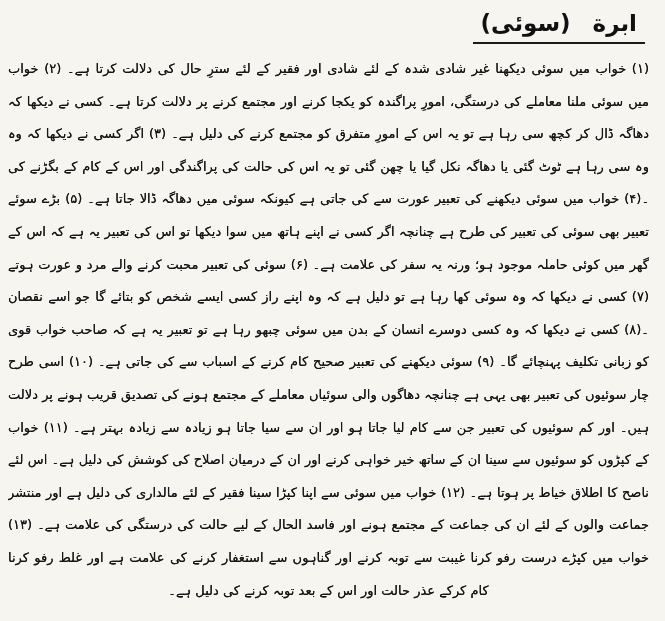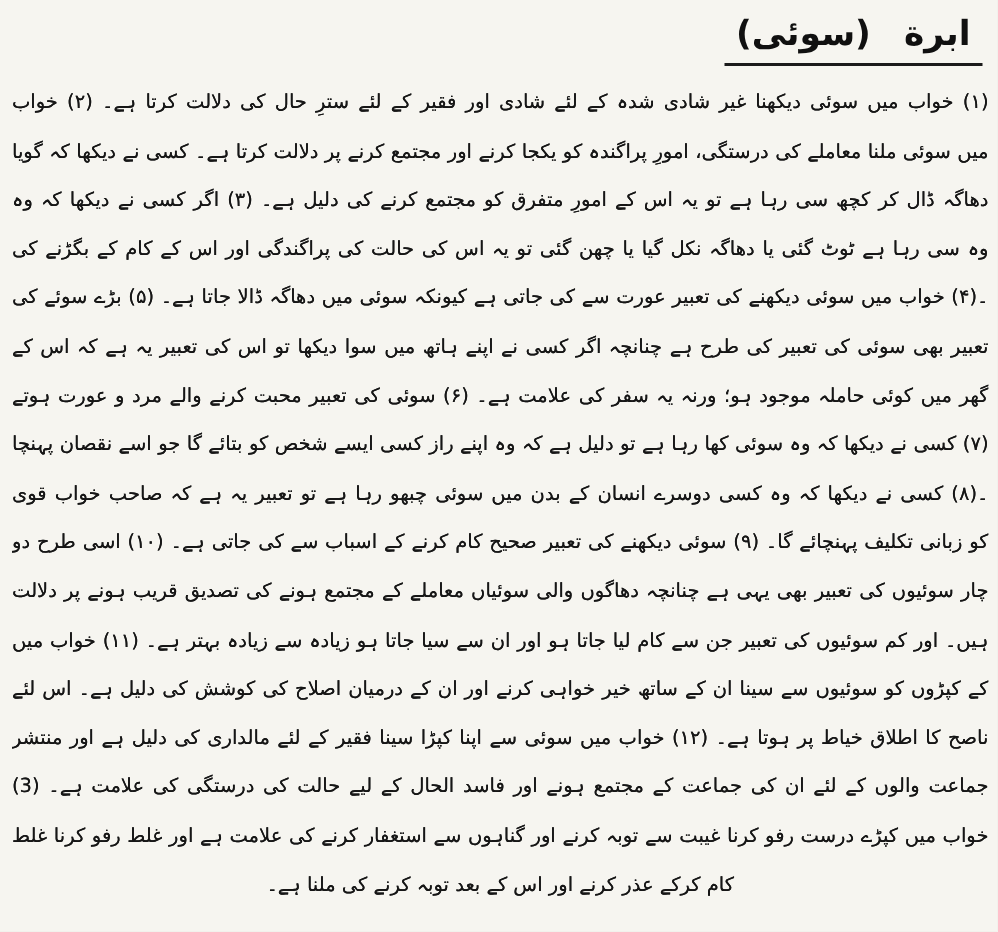--- a/index.html
+++ b/index.html
@@ -8,21 +8,21 @@
     background: #efeeea;
     font-family: "DejaVu Sans", sans-serif;
   }
   .page {
     position: relative;
     box-sizing: border-box;
     width: 665px;
     height: 621px;
     background: #f6f5f0;
     overflow: hidden;
-    padding: 8px 6px 0 8px;
+    padding: 8px 16px 0 8px;
     color: #141414;
   }
   .title-wrap {
     direction: rtl;
     width: fit-content;
     margin: 2px 4px 0 auto; 
   }
   .page-title {
     font-size: 23px;
     font-weight: bold;
@@ -69,18 +69,18 @@
     <div class="line">۔(۴) خواب میں سوئی دیکھنے کی تعبیر عورت سے کی جاتی ہے کیونکہ سوئی میں دھاگہ ڈالا جاتا ہے۔ (۵) بڑے سوئے کی</div>
     <div class="line">تعبیر بھی سوئی کی تعبیر کی طرح ہے چنانچہ اگر کسی نے اپنے ہاتھ میں سوا دیکھا تو اس کی تعبیر یہ ہے کہ اس کے ہاں بچی ہوگی اگر</div>
     <div class="line">گھر میں کوئی حاملہ موجود ہو؛ ورنہ یہ سفر کی علامت ہے۔ (۶) سوئی کی تعبیر محبت کرنے والے مرد و عورت ہوتے ہیں۔</div>
     <div class="line">(۷) کسی نے دیکھا کہ وہ سوئی کھا رہا ہے تو دلیل ہے کہ وہ اپنے راز کسی ایسے شخص کو بتائے گا جو اسے نقصان پہنچا سکتا ہے</div>
     <div class="line">۔(۸) کسی نے دیکھا کہ وہ کسی دوسرے انسان کے بدن میں سوئی چبھو رہا ہے تو تعبیر یہ ہے کہ صاحب خواب قوی آدمی</div>
     <div class="line">کو زبانی تکلیف پہنچائے گا۔ (۹) سوئی دیکھنے کی تعبیر صحیح کام کرنے کے اسباب سے کی جاتی ہے۔ (۱۰) اسی طرح دو تین یا</div>
     <div class="line">چار سوئیوں کی تعبیر بھی یہی ہے چنانچہ دھاگوں والی سوئیاں معاملے کے مجتمع ہونے کی تصدیق قریب ہونے پر دلالت کرتیں</div>
     <div class="line">ہیں۔ اور کم سوئیوں کی تعبیر جن سے کام لیا جاتا ہو اور ان سے سیا جاتا ہو زیادہ سے زیادہ بہتر ہے۔ (۱۱) خواب میں دوسروں</div>
     <div class="line">کے کپڑوں کو سوئیوں سے سینا ان کے ساتھ خیر خواہی کرنے اور ان کے درمیان اصلاح کی کوشش کی دلیل ہے۔ اس لئے کہ</div>
     <div class="line">ناصح کا اطلاق خیاط پر ہوتا ہے۔ (۱۲) خواب میں سوئی سے اپنا کپڑا سینا فقیر کے لئے مالداری کی دلیل ہے اور منتشر</div>
-    <div class="line">جماعت والوں کے لئے ان کی جماعت کے مجتمع ہونے اور فاسد الحال کے لیے حالت کی درستگی کی علامت ہے۔ (3)</div>
+    <div class="line">جماعت والوں کے لئے ان کی جماعت کے مجتمع ہونے اور فاسد الحال کے لیے حالت کی درستگی کی علامت ہے۔ (۱۳)</div>
     <div class="line">خواب میں کپڑے درست رفو کرنا غیبت سے توبہ کرنے اور گناہوں سے استغفار کرنے کی علامت ہے اور غلط رفو کرنا غلط</div>
-    <div class="line last">کام کرکے عذر کرنے اور اس کے بعد توبہ کرنے کی ملنا ہے۔</div>
+    <div class="line last">کام کرکے عذر حالت اور اس کے بعد توبہ کرنے کی دلیل ہے۔</div>
   </div>
 
 </div>
 
 </body></html>

